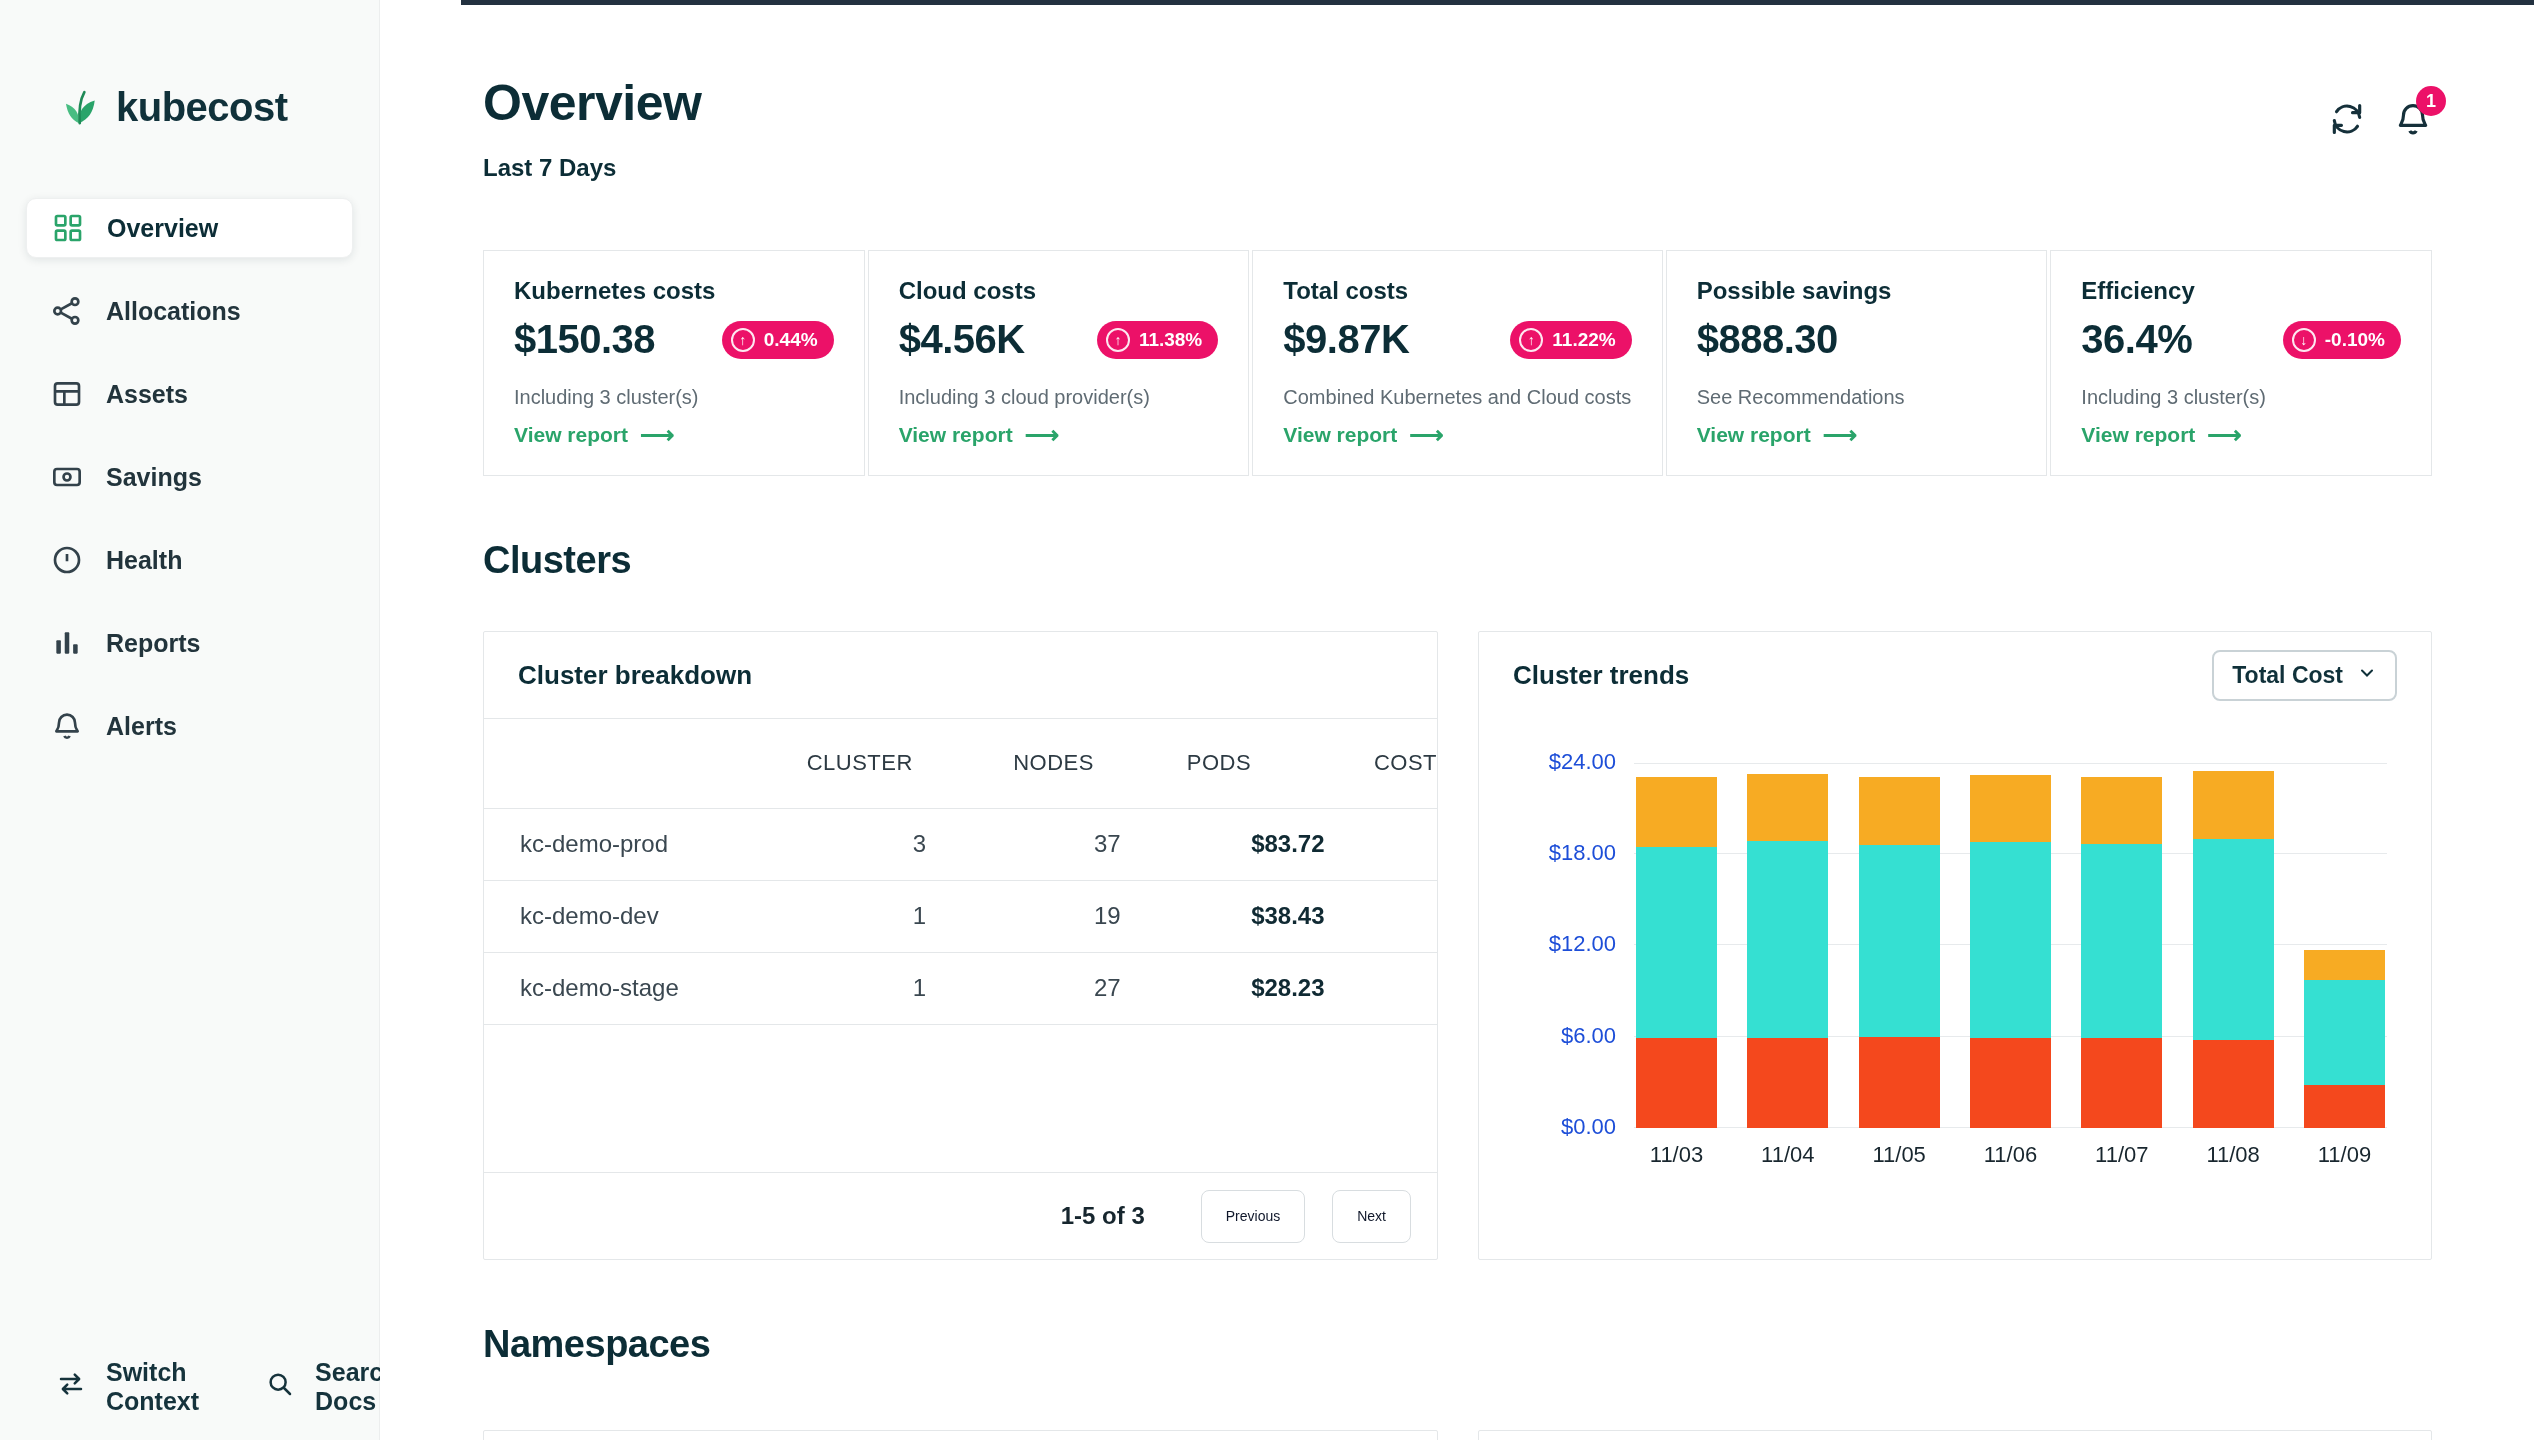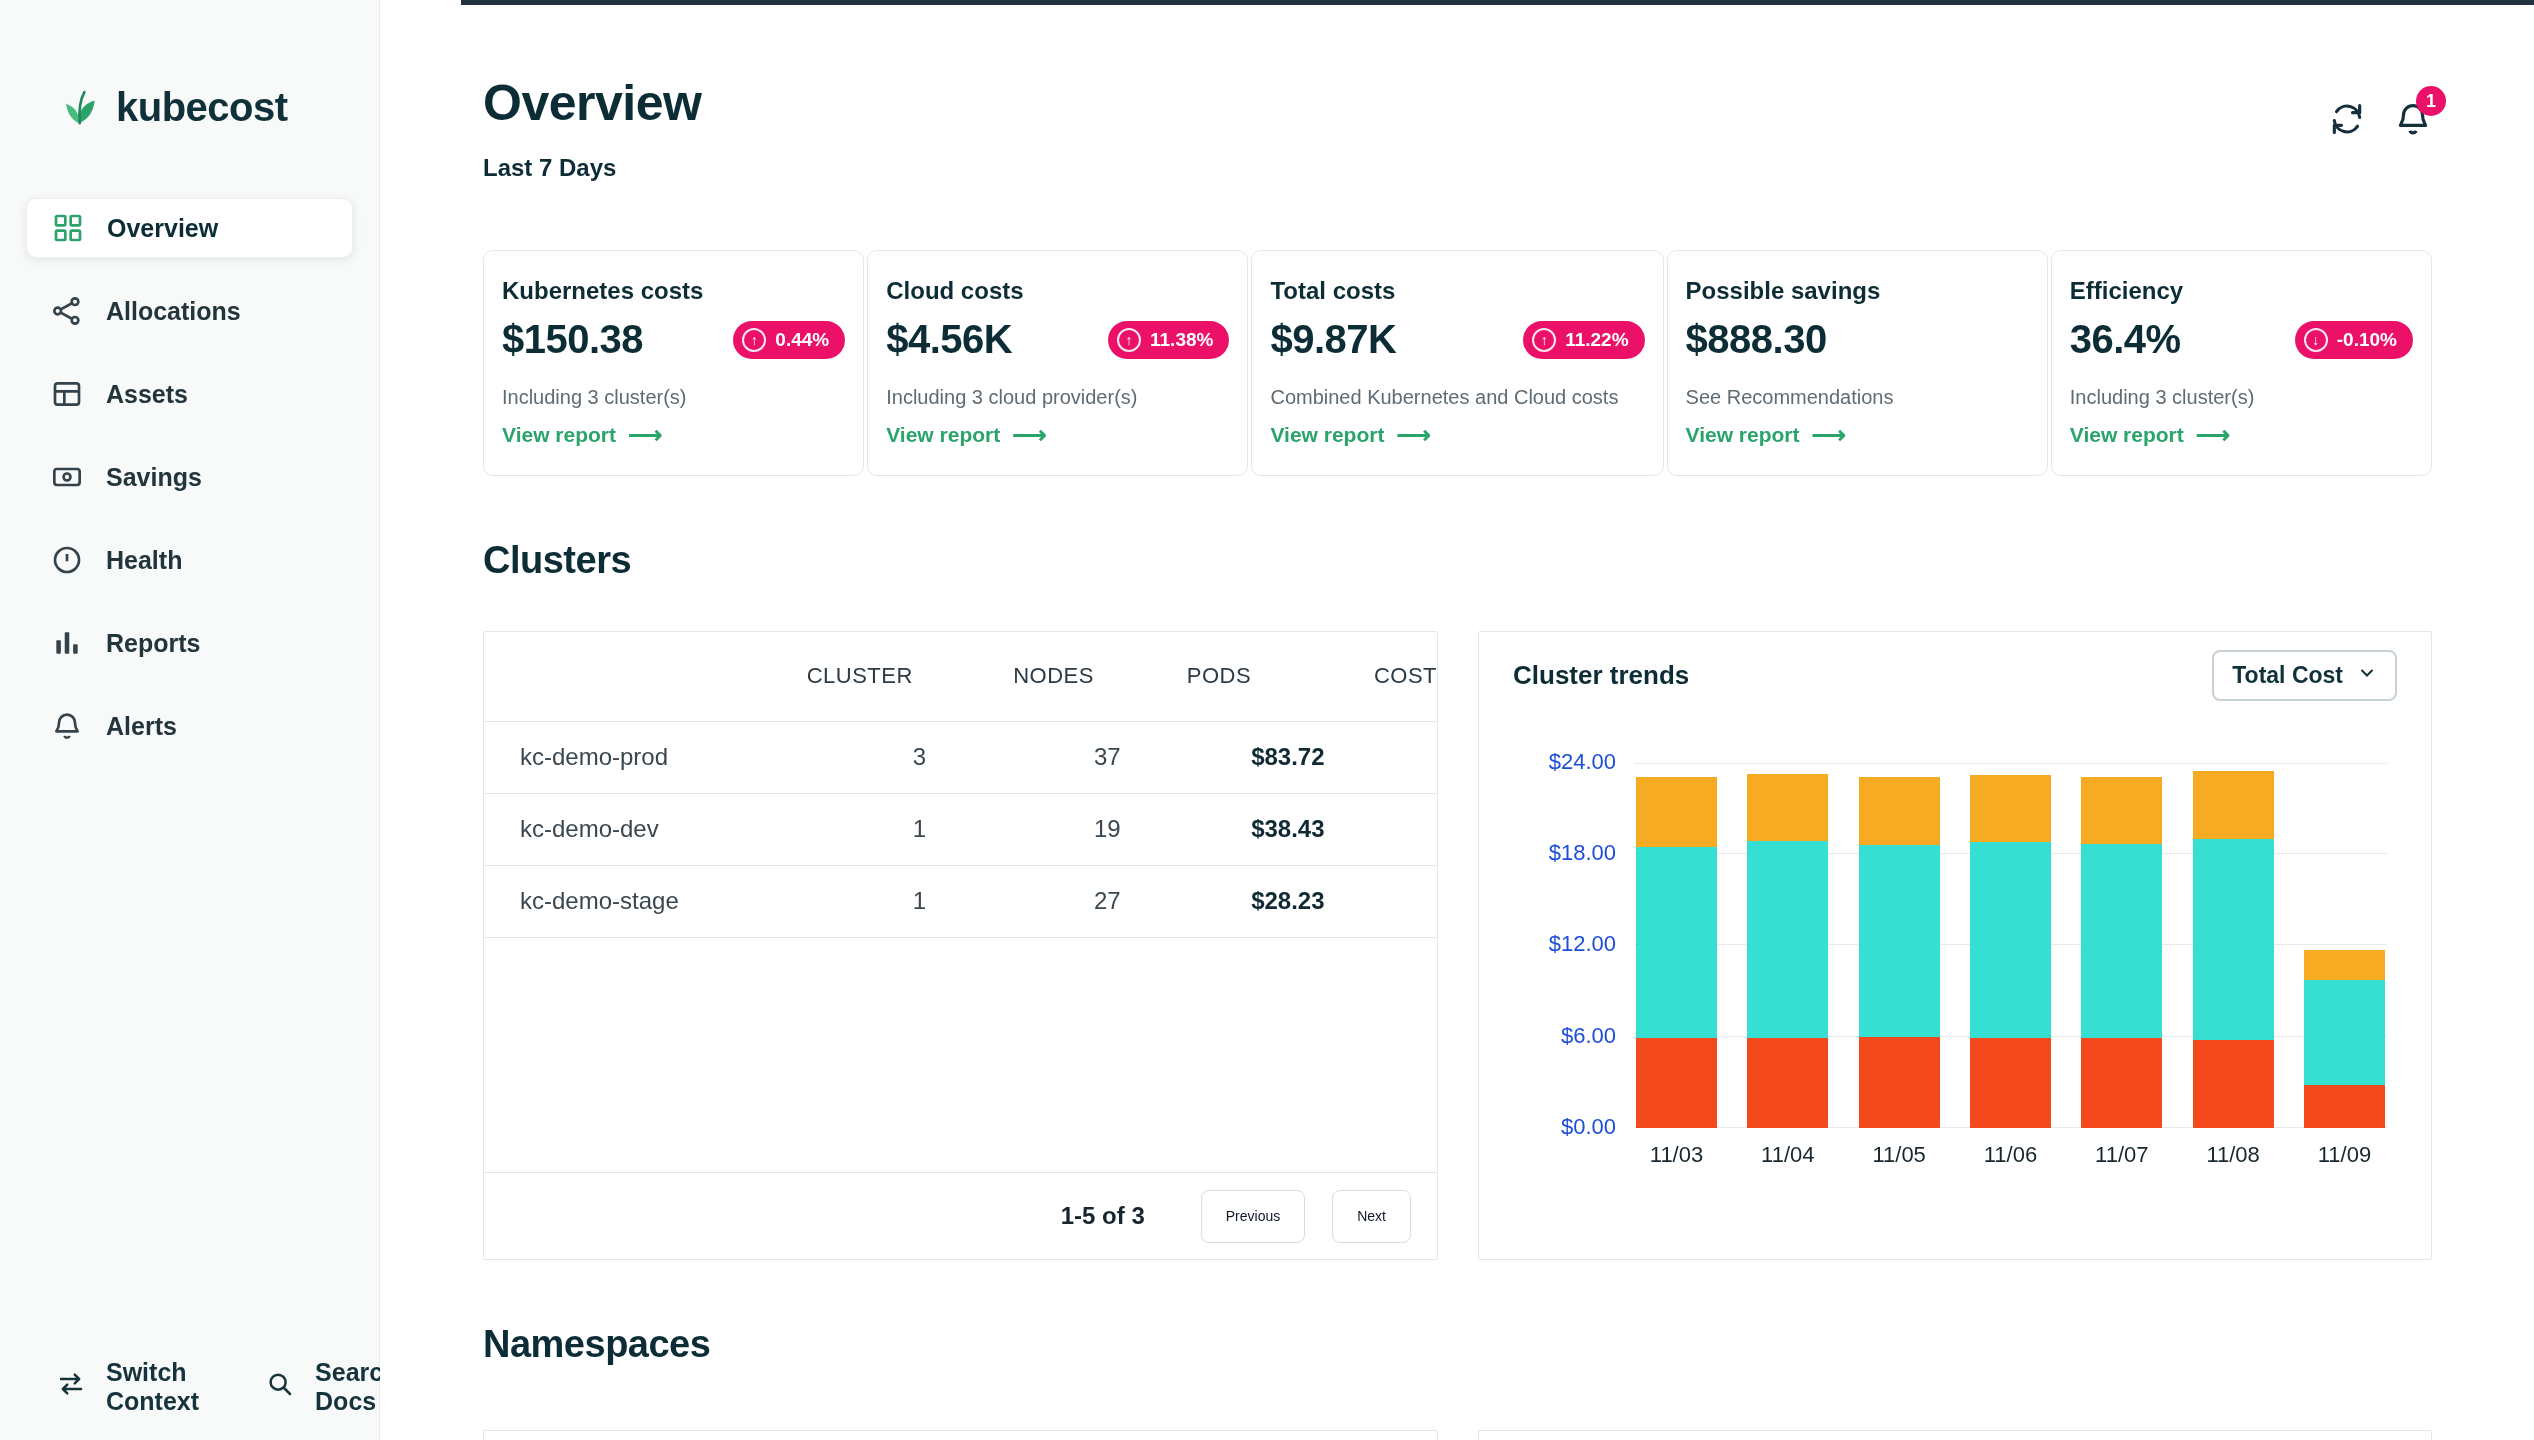--- a/index.html
+++ b/index.html
@@ -37,21 +37,21 @@
   .page-subtitle{margin-top:22px;font-size:24px;font-weight:700;}
 
   .header-icons{position:absolute;top:100px;right:102px;display:flex;gap:28px;align-items:flex-start;}
   .icon-btn{width:38px;height:38px;cursor:pointer;position:relative;}
   .notif-badge{position:absolute;top:-14px;right:-14px;width:30px;height:30px;border-radius:50%;
     background:var(--accent-pink);color:#fff;font-size:18px;font-weight:700;display:flex;
     align-items:center;justify-content:center;}
 
   
   .stats-row{display:flex;gap:3px;margin-top:68px;}
-  .stat-card{flex:1;border:1px solid var(--border);border-radius:10px;padding:26px 18px;background:#fff;min-height:215px;}
+  .stat-card{flex:1;border:1px solid var(--border);border-radius:0;padding:26px 30px;background:#fff;min-height:215px;}
   .stat-card.wide{flex:1.09;}
   .stat-title{font-size:24px;font-weight:700;}
   .stat-value-row{display:flex;align-items:center;justify-content:space-between;margin-top:12px;}
   .stat-value{font-size:40px;font-weight:800;letter-spacing:-0.5px;}
   .badge{display:inline-flex;align-items:center;gap:9px;background:var(--accent-pink);color:#fff;
     border-radius:999px;padding:7px 16px 7px 9px;font-size:19px;font-weight:700;}
   .badge-arrow{width:24px;height:24px;border:2px solid rgba(255,255,255,.9);border-radius:50%;
     display:flex;align-items:center;justify-content:center;font-size:14px;line-height:1;}
   .stat-note{margin-top:24px;font-size:20px;color:var(--text-muted);}
   .view-report{display:inline-flex;align-items:center;gap:12px;margin-top:12px;font-size:21px;
@@ -316,20 +316,23 @@
             <span>View report</span>
             <span class="arrow">⟶</span>
           </a>
       </div>
     </div>
 
     <h2 class="section-heading">Clusters</h2>
 
     <div class="panels">
       <div class="panel left">
+        <div class="panel-header">
+          <span class="panel-title">Cluster breakdown</span>
+        </div>
         <table>
           <thead>
             <tr>
               <th>CLUSTER</th>
               <th>NODES</th>
               <th>PODS</th>
               <th>COST</th>
             </tr>
           </thead>
           <tbody id="cluster-table-body">

